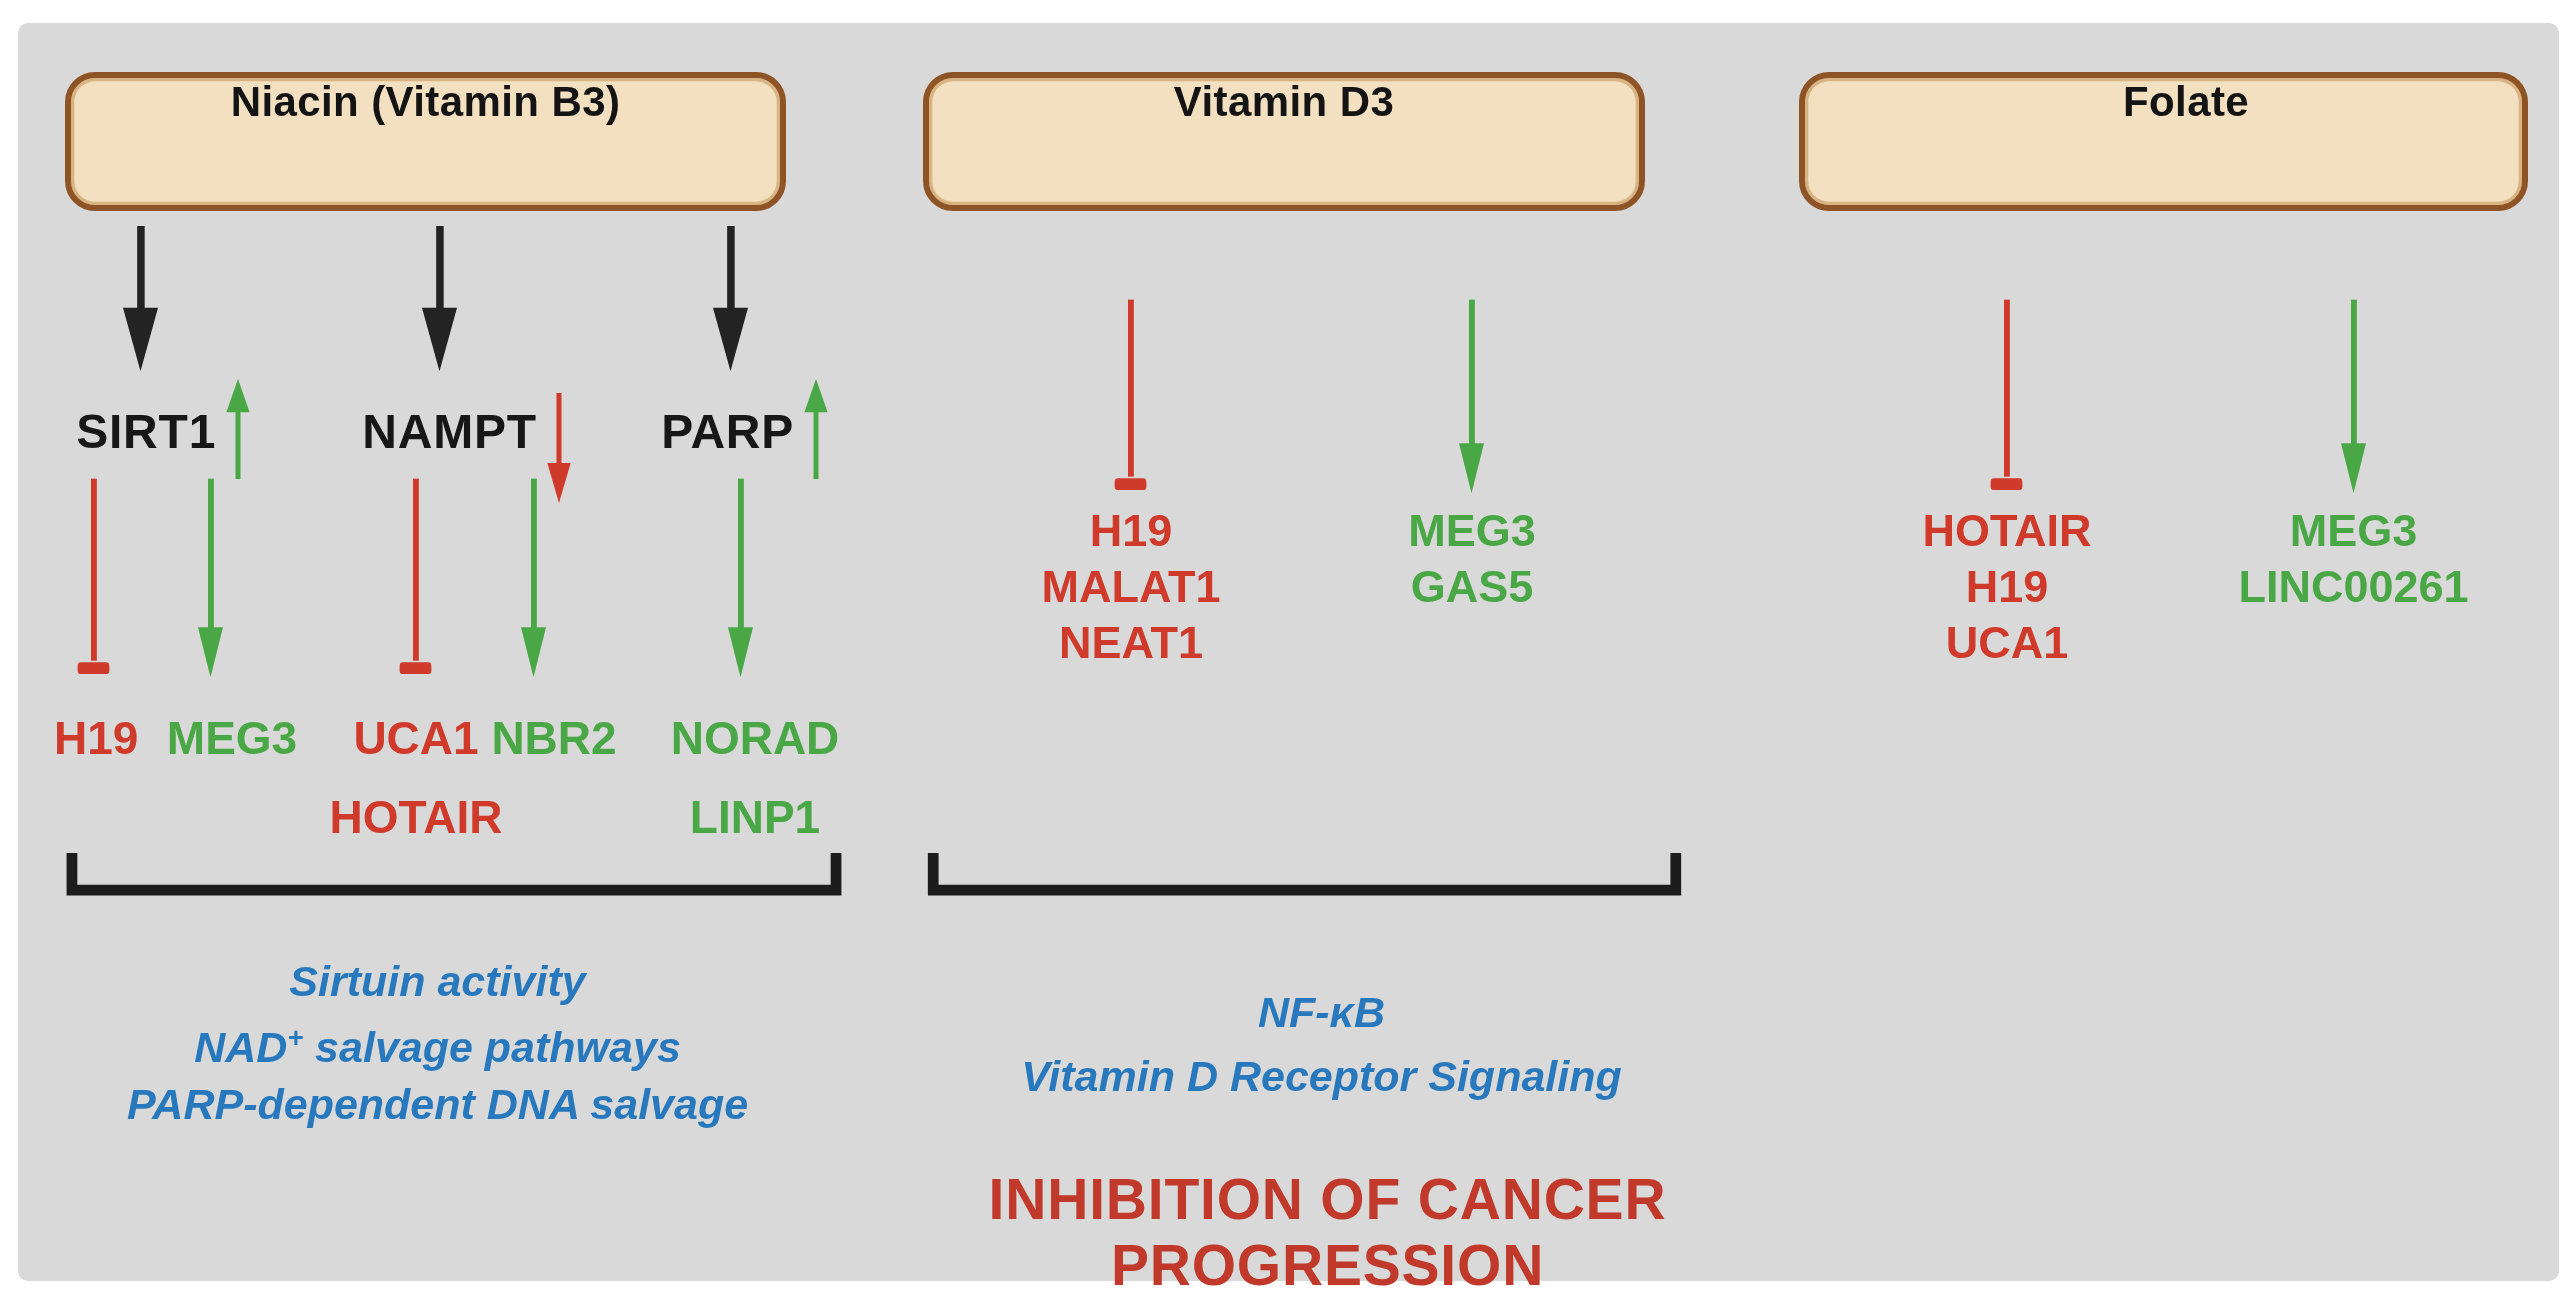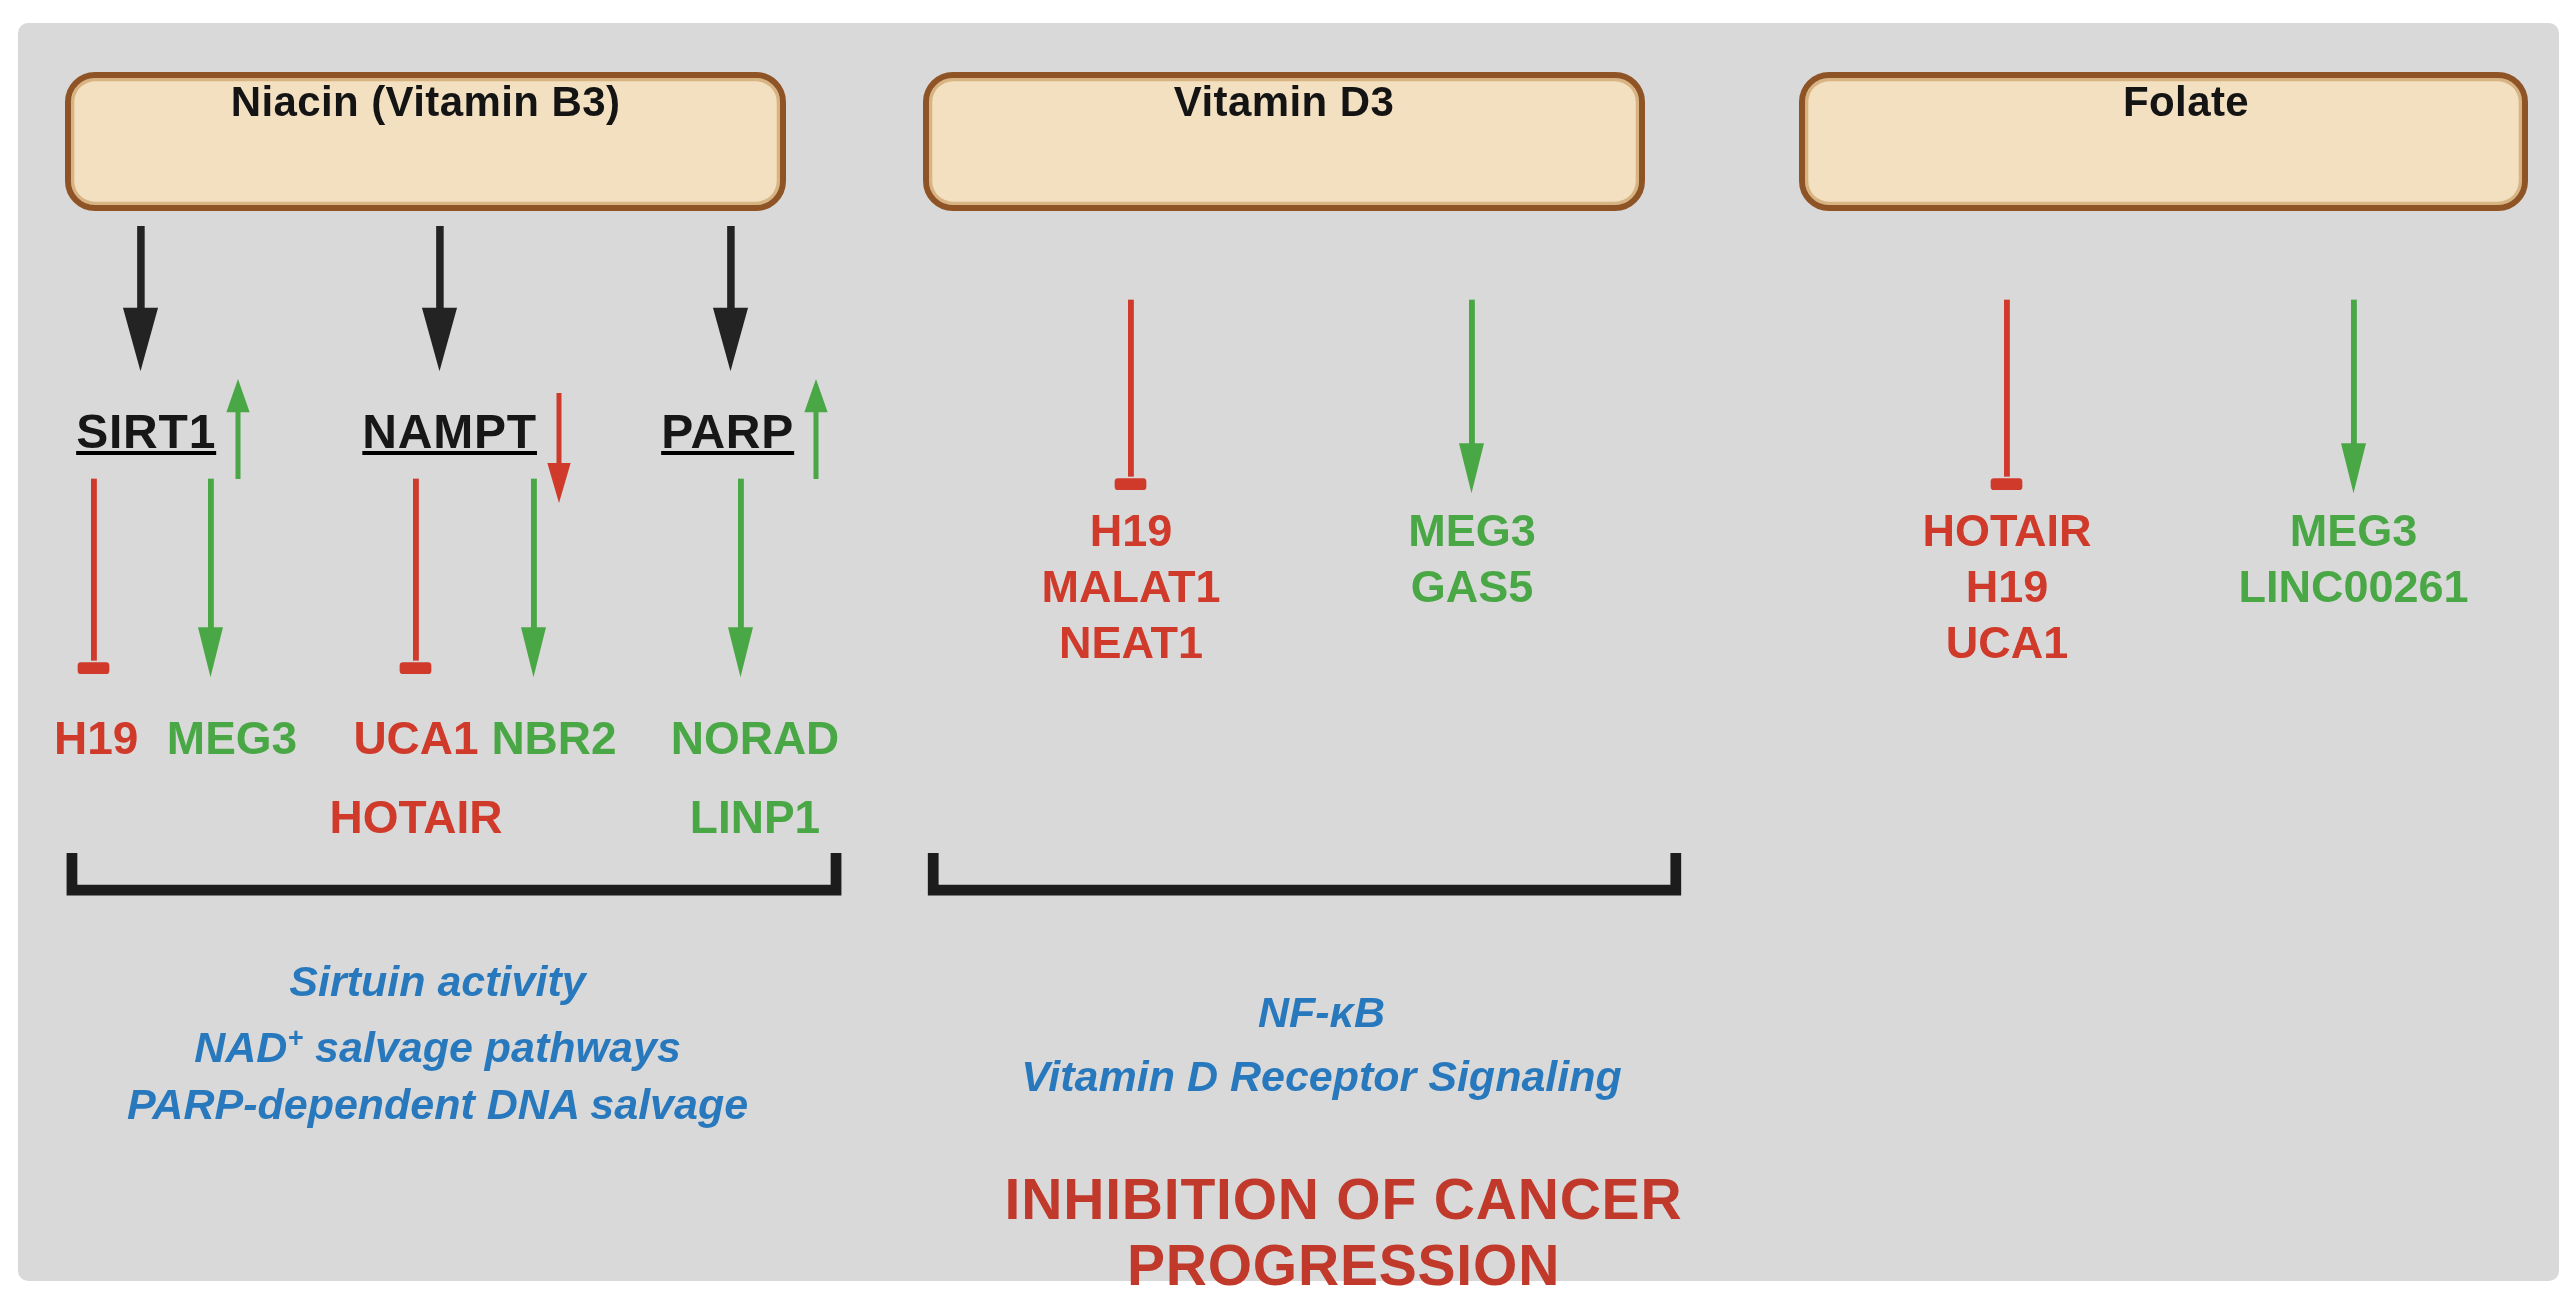--- a/index.html
+++ b/index.html
@@ -7,35 +7,35 @@
           font-family:"Liberation Sans",sans-serif;overflow:hidden;}
   .panel{position:absolute;left:18.4px;top:23.4px;width:2541px;height:1258px;
          background:#d9d9d9;border-radius:10px;}
   .vbox{position:absolute;top:72px;height:139px;background:#f3e0c1;
         border:6.7px solid #8f5426;border-radius:30px;
         box-shadow:inset 0 0 0 3.3px #d9b483;
         display:flex;align-items:flex-start;justify-content:center;box-sizing:border-box;}
   .vbox span{font-size:42px;font-weight:bold;color:#141414;letter-spacing:0.4px;}
   .abs{position:absolute;}
   .mediator{position:absolute;top:400px;height:62px;display:flex;align-items:center;
-            justify-content:center;gap:6.7px;text-decoration:underline;}
+            justify-content:center;gap:6.7px;}
   .mediator .gene{font-size:48px;font-weight:bold;color:#171717;letter-spacing:0.8px;}
   .trend{width:30px;flex:0 0 auto;}
   .trend.up{height:100px;margin-top:-5px;}
   .trend.down{height:110px;margin-top:33px;}
   .gcol{position:absolute;top:699px;display:flex;flex-direction:column;align-items:center;
         font-weight:bold;font-size:46px;line-height:79px;white-space:nowrap;}
   .list{position:absolute;display:flex;flex-direction:column;align-items:center;
         font-weight:bold;font-size:45px;line-height:56px;white-space:nowrap;}
   .red{color:#cf3a2b;}
   .green{color:#4aa746;}
   .blue-block{position:absolute;text-align:center;color:#2878bd;font-weight:bold;
               font-style:italic;font-size:43px;white-space:nowrap;}
   .blue-block sup{font-size:27px;}
-  .footer-title{position:absolute;left:800px;top:1166px;width:1087px;text-align:center;
+  .footer-title{position:absolute;left:784px;top:1166px;width:1087px;text-align:center;
                 font-size:57px;font-weight:bold;color:#c0392b;letter-spacing:0.8px;}
   svg{display:block;}
 </style>
 </head>
 <body>
 
 <div class="canvas">
   <div class="panel"></div>
 
   <div class="vbox" style="left:65px;width:721px;">

